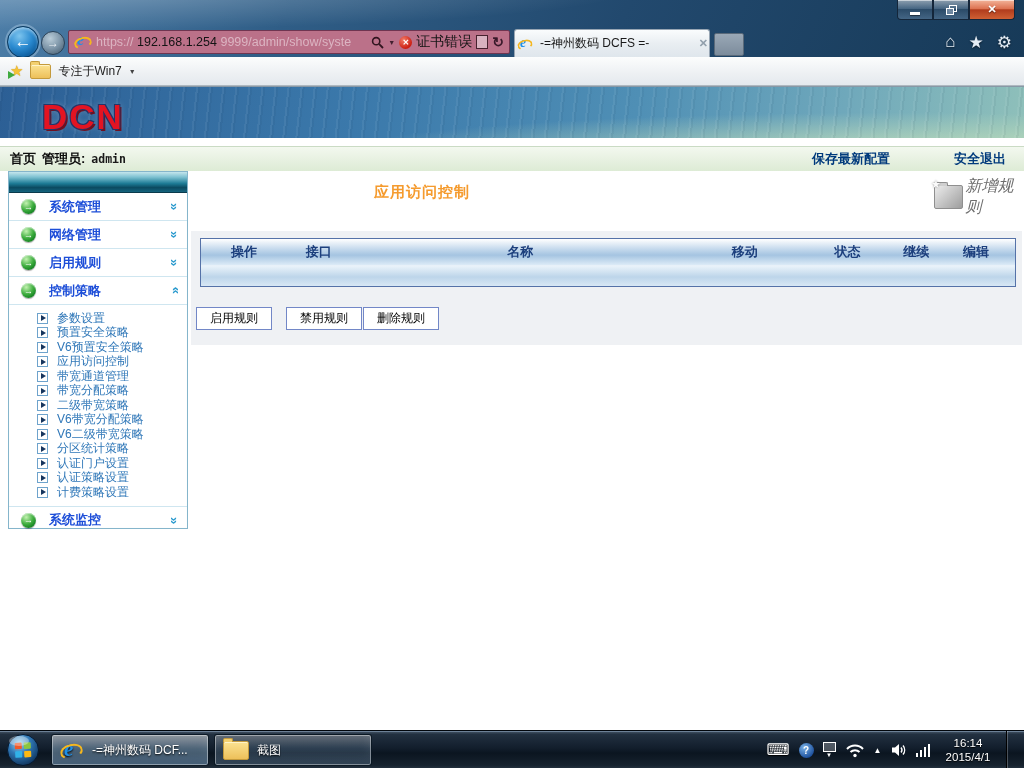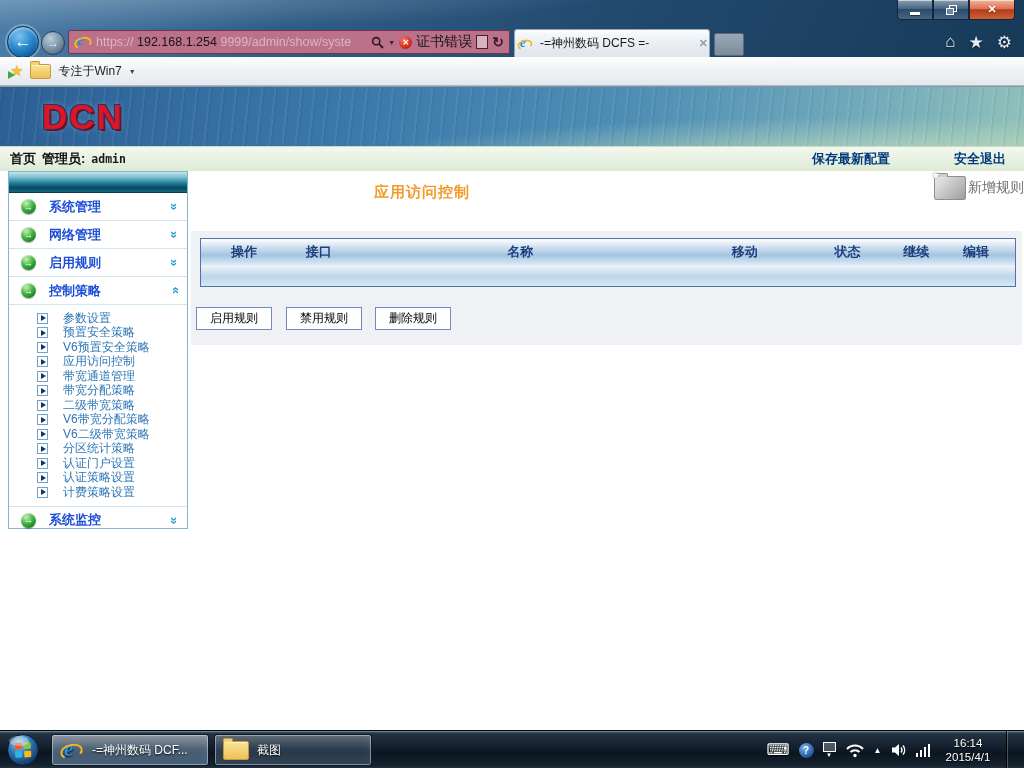--- a/index.html
+++ b/index.html
@@ -74,21 +74,21 @@
   .folder{width:19px;height:13px;position:relative;border-radius:2px;
     background:linear-gradient(180deg,#fbe291,#edc05a);border:1px solid #c49a3c;box-shadow:inset 0 1px 0 #fff3c8;}
   .folder::before{content:"";position:absolute;top:-4px;left:-1px;width:8px;height:3px;
     background:#f3d070;border:1px solid #c49a3c;border-bottom:none;border-radius:2px 2px 0 0;}
   .folder.lg{width:24px;height:17px;}
   .favlabel{font-size:12px;color:#222;}
   .favcaret{font-size:7px;color:#444;}
 
   
   .pagebg{left:0;top:86px;width:1024px;height:620px;background:#fff;}
-  .banner{left:0;top:86px;width:1024px;height:60px;border-top:1px solid #8898a6;box-sizing:border-box;
+  .banner{left:0;top:86px;width:1024px;height:52px;border-top:1px solid #8898a6;box-sizing:border-box;
     background:
       repeating-linear-gradient(96deg, rgba(255,255,255,.06) 0 2px, rgba(10,30,50,.05) 2px 4px, transparent 4px 13px),
       radial-gradient(130% 190% at 88% 130%, rgba(196,224,186,.9) 0%, rgba(196,224,186,0) 42%),
       linear-gradient(100deg,#2c5f95 0%,#3b79ab 35%,#4f8fb5 62%,#6fa8bb 82%,#8fc0ba 100%);}
   .logo{position:absolute;left:42px;top:10px;font-size:35px;font-weight:900;letter-spacing:2px;color:#e31422;
     text-shadow:-1px -1px 0 #24356a, 1px -1px 0 #24356a, -1px 1px 0 #24356a, 2px 2px 0 #6f1020, 0 0 7px rgba(255,255,255,.35);}
   .greenbar{left:0;top:146px;width:1024px;height:25px;box-sizing:border-box;
     background:linear-gradient(180deg,#f3f8ef,#ddebd5);border-top:1px solid #cadbc4;
     display:flex;align-items:center;padding:0 18px 0 10px;font-size:13px;}
   .gb-left{display:flex;align-items:baseline;gap:6px;color:#0d0d0d;font-weight:bold;}
@@ -105,36 +105,36 @@
   .mrow.last{border-bottom:none;border-top:1px solid #cfe6f0;}
   .mlabel{margin-left:13px;color:#1d4ed8;font-weight:bold;font-size:13px;}
   .orb{width:15px;height:15px;border-radius:50%;flex:0 0 15px;
     background:radial-gradient(circle at 35% 28%,#c2f2b0,#3fae3f 48%,#0d7a1d 82%,#065412);
     box-shadow:0 1px 1px rgba(0,0,0,.35), inset 0 1px 1px rgba(255,255,255,.6);
     display:flex;align-items:center;justify-content:center;color:#fff;font-size:9px;font-weight:bold;}
   .chev{margin-left:auto;color:#2a9ace;font-size:13px;font-weight:bold;line-height:1;}
   .chev.down{transform:rotate(90deg);}
   .chev.up{transform:rotate(-90deg);}
   .submenu{padding:6px 0 6px 0;}
-  .subitem{height:14.5px;display:flex;align-items:center;padding-left:28px;gap:15px;cursor:pointer;}
+  .subitem{height:14.5px;display:flex;align-items:center;padding-left:28px;gap:9px;cursor:pointer;}
   .subico{width:9px;height:9px;flex:0 0 9px;border:1px solid #6ea3cc;background:#fff;
     display:inline-flex;align-items:center;justify-content:center;}
   .subico::after{content:"";border-left:5px solid #16355e;border-top:3px solid transparent;border-bottom:3px solid transparent;margin-left:2px;}
   .sublabel{color:#2f77b8;font-size:12px;white-space:nowrap;}
 
   
   .page-title{left:327px;top:183px;width:190px;text-align:center;
     color:#f59b2e;font-size:15px;font-weight:bold;letter-spacing:1px;}
   .addrule{left:934px;top:176px;display:flex;align-items:center;gap:2px;cursor:pointer;}
   .grayfolder{width:30px;height:22px;position:relative;border-radius:2px;
     background:linear-gradient(135deg,#ececec,#b5b5b5 70%,#9d9d9d);border:1px solid #8f8f8f;}
   .grayfolder::before{content:"";position:absolute;top:-4px;left:1px;width:10px;height:3px;
     background:#cfcfcf;border:1px solid #8f8f8f;border-bottom:none;border-radius:2px 2px 0 0;}
   .grayfolder::after{content:"\2605";position:absolute;top:-8px;left:-4px;color:#fafafa;font-size:11px;text-shadow:0 0 2px #808080;}
-  .addrule-label{font-size:14px;color:#6e6e6e;}
+  .addrule-label{font-size:16px;color:#6e6e6e;font-style:italic;}
 
   .panel{left:191px;top:231px;width:831px;height:114px;background:#eff1f4;}
   .rtable{position:absolute;left:9px;top:7px;width:816px;border:1px solid #5572a8;box-sizing:border-box;background:#fff;}
   .thead{display:flex;height:26px;align-items:center;
     background:linear-gradient(180deg,#ffffff 0%,#c3d8ec 40%,#a5c4e1 62%,#dcebf7 100%);
     border-bottom:1px solid #e8f1f9;}
   .th{text-align:center;color:#1c3f7d;font-weight:bold;font-size:13px;box-sizing:border-box;}
   .trow-empty{height:20px;background:linear-gradient(180deg,#eaf3fa 0%,#bdd5ea 55%,#d8e8f5 100%);}
   .pbtn{position:absolute;top:76px;width:76px;height:23px;background:#fff;border:1px solid #7287c7;
     font-size:12px;color:#000;display:flex;align-items:center;justify-content:center;cursor:pointer;
@@ -363,21 +363,21 @@
         <span class="th" style="width:340px">名称</span>
         <span class="th" style="width:110px">移动</span>
         <span class="th" style="width:96px">状态</span>
         <span class="th" style="width:42px">继续</span>
         <span class="th" style="width:78px">编辑</span>
       </div>
       <div class="trow-empty"></div>
     </div>
     <button class="pbtn" style="left:5px">启用规则</button>
     <button class="pbtn" style="left:95px">禁用规则</button>
-    <button class="pbtn" style="left:184px">删除规则</button>
+    <button class="pbtn" style="left:172px">删除规则</button>
   </div>
 
 
   <div class="abs taskbar">
     <span class="startorb">
       <svg width="34" height="34" viewBox="0 0 34 34">
         <defs>
           <radialGradient id="sg" cx="38%" cy="28%" r="80%">
             <stop offset="0%" stop-color="#9fd4f0"></stop>
               <stop offset="45%" stop-color="#2f77b5"></stop>

